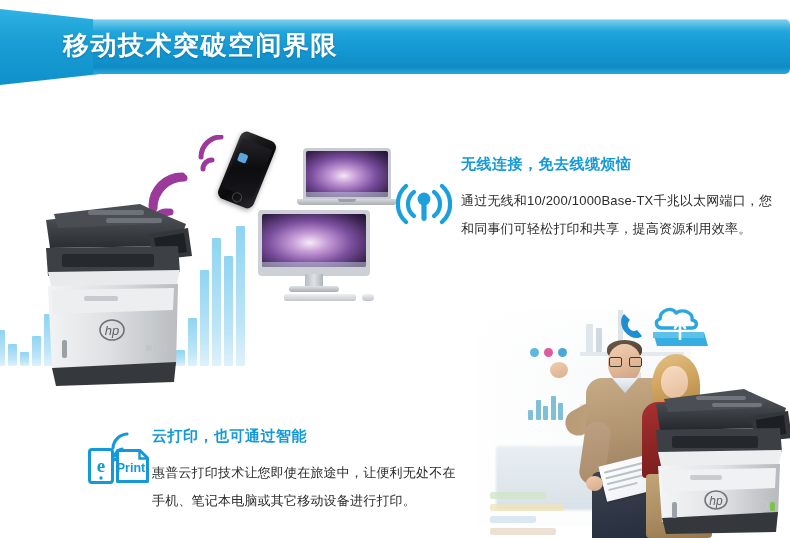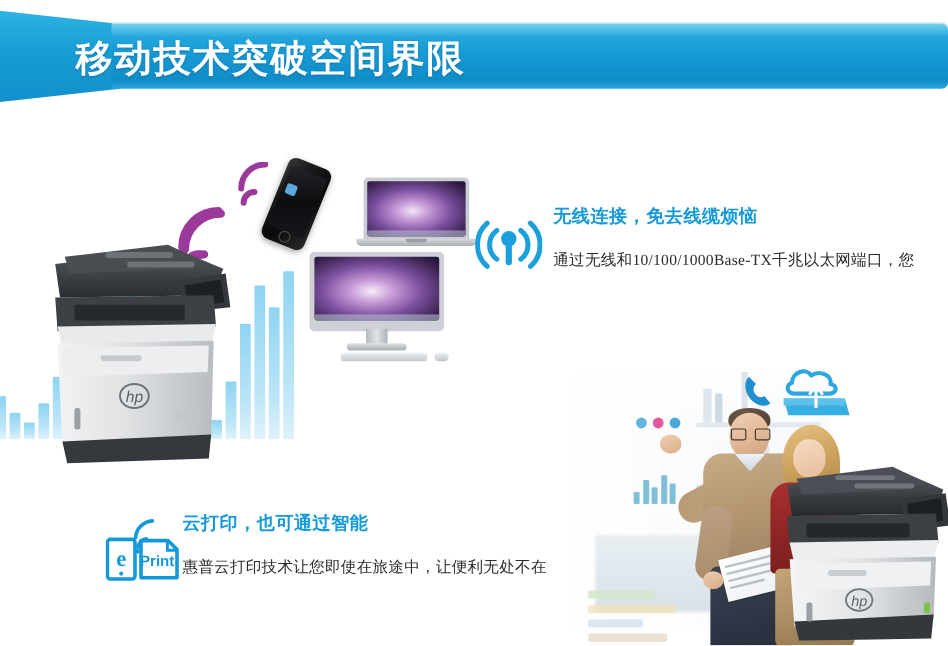--- a/index.html
+++ b/index.html
@@ -25,21 +25,21 @@
     border-radius:0 5px 5px 0;
     box-shadow:inset 0 1px 0 rgba(255,255,255,.45);
   }
   .ribbon-bar:after{
     content:"";position:absolute;left:0;top:0;width:100%;height:13px;
     background:linear-gradient(180deg,rgba(255,255,255,.32),rgba(255,255,255,0));
     border-radius:0 5px 0 0;
   }
   .ribbon-title{
     position:absolute;left:63px;top:28px;
-    font-size:31px;font-weight:bold;color:#ffffff;
+    font-size:26px;font-weight:bold;color:#ffffff;
     letter-spacing:1.5px;
     text-shadow:0 1px 2px rgba(0,60,100,.35);
     z-index:5;white-space:nowrap;
   }
   .eq-wrap{position:absolute;left:-4px;top:196px;width:255px;height:170px;}
   .eq-bar{position:absolute;bottom:0;width:9px;background:linear-gradient(180deg,#8ed4f2 0%,#bde5f7 70%,#dff2fb 100%);border-radius:1px;}
 
   
   .wifi-purple{position:absolute;}
   .wifi-purple svg{display:block;}
@@ -83,21 +83,21 @@
     background:linear-gradient(180deg,#dfe2e6,#a8adb3);}
   .im-kb{position:absolute;left:26px;top:84px;width:72px;height:7px;border-radius:2px;
     background:linear-gradient(180deg,#eef0f2,#c4c8cd);}
   .im-mouse{position:absolute;left:104px;top:84px;width:12px;height:7px;border-radius:4px;
     background:linear-gradient(180deg,#eef0f2,#c0c4c9);}
 
   
   .wifi-blue{position:absolute;left:396px;top:180px;}
 
   
-  .txt-wireless{position:absolute;left:461px;top:171px;width:320px;font-family:Liberation Serif, serif;}
+  .txt-wireless{position:absolute;left:461px;top:155px;width:320px;}
   .txt-cloud{position:absolute;left:152px;top:427px;width:310px;}
   .head{font-size:15px;font-weight:bold;color:#1399da;letter-spacing:.5px;margin:0 0 13px 0;}
   .body-l{font-size:13px;color:#2b2b2b;line-height:28px;margin:0;letter-spacing:.2px;}
 
   
   .eprint{position:absolute;left:88px;top:428px;width:62px;height:60px;}
 
   
   .scene{position:absolute;left:468px;top:296px;width:322px;height:242px;overflow:hidden;}
   .scene-bg{position:absolute;left:8px;top:12px;width:215px;height:218px;
@@ -293,21 +293,22 @@
         <path d="M10 6 A 24 24 0 0 0 10 42"></path>
         <path d="M46 6 A 24 24 0 0 1 46 42"></path>
       </g>
       <circle cx="28" cy="19" r="6.4" fill="#1ba0dd"></circle>
       <rect x="25.4" y="19" width="5.2" height="22" rx="2.4" fill="#1ba0dd"></rect>
     </svg>
   </div>
 
   <div class="txt-wireless">
     <p class="head">无线连接，免去线缆烦恼</p>
-    <p class="body-l">通过无线和10/100/1000Base-TX千兆以太网端口，您</p>
+    <p class="body-l">通过无线和10/200/1000Base-TX千兆以太网端口，您</p>
+    <p class="body-l">和同事们可轻松打印和共享，提高资源利用效率。</p>
   </div>
 
   <div class="eprint">
     <svg width="62" height="60" viewBox="0 0 62 60">
       <g fill="none" stroke="#1399da" stroke-width="3.1" stroke-linecap="round">
         <path d="M25 20 A 15 15 0 0 1 39 6"></path>
         <path d="M27 28 A 8 8 0 0 1 34 21"></path>
       </g>
       <circle cx="26.5" cy="31.5" r="1.9" fill="#1399da"></circle>
 
@@ -317,20 +318,21 @@
 
       <path d="M29.5 22.5 H52 L59.5 30 V53.5 H29.5 Z" fill="none" stroke="#1399da" stroke-width="3" stroke-linejoin="round"></path>
       <path d="M51.5 22.5 V30.5 H59.5" fill="none" stroke="#1399da" stroke-width="2.4"></path>
       <text x="43" y="44" font-family="Liberation Sans, sans-serif" font-size="12.5" font-weight="bold" fill="#1399da" text-anchor="middle">Print</text>
     </svg>
   </div>
 
   <div class="txt-cloud">
     <p class="head">云打印，也可通过智能</p>
     <p class="body-l">惠普云打印技术让您即使在旅途中，让便利无处不在</p>
+    <p class="body-l">手机、笔记本电脑或其它移动设备进行打印。</p>
   </div>
 
   <div class="scene">
 
     <div class="scene-bg"></div>
 
     <div class="shelf-v" style="left:150px;top:14px;width:5px;height:200px;"></div>
     <div class="shelf" style="left:112px;top:56px;width:104px;height:4px;"></div>
     <div class="shelf" style="left:112px;top:108px;width:104px;height:4px;"></div>
     <div class="shelf" style="left:112px;top:162px;width:104px;height:4px;"></div>

